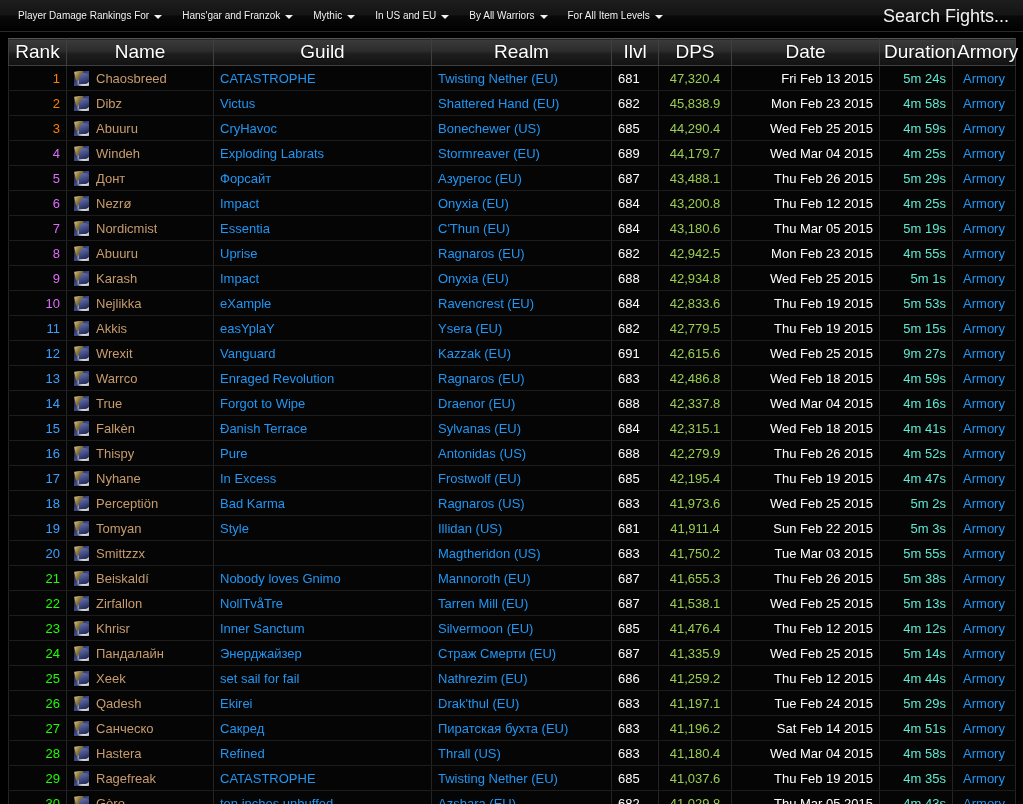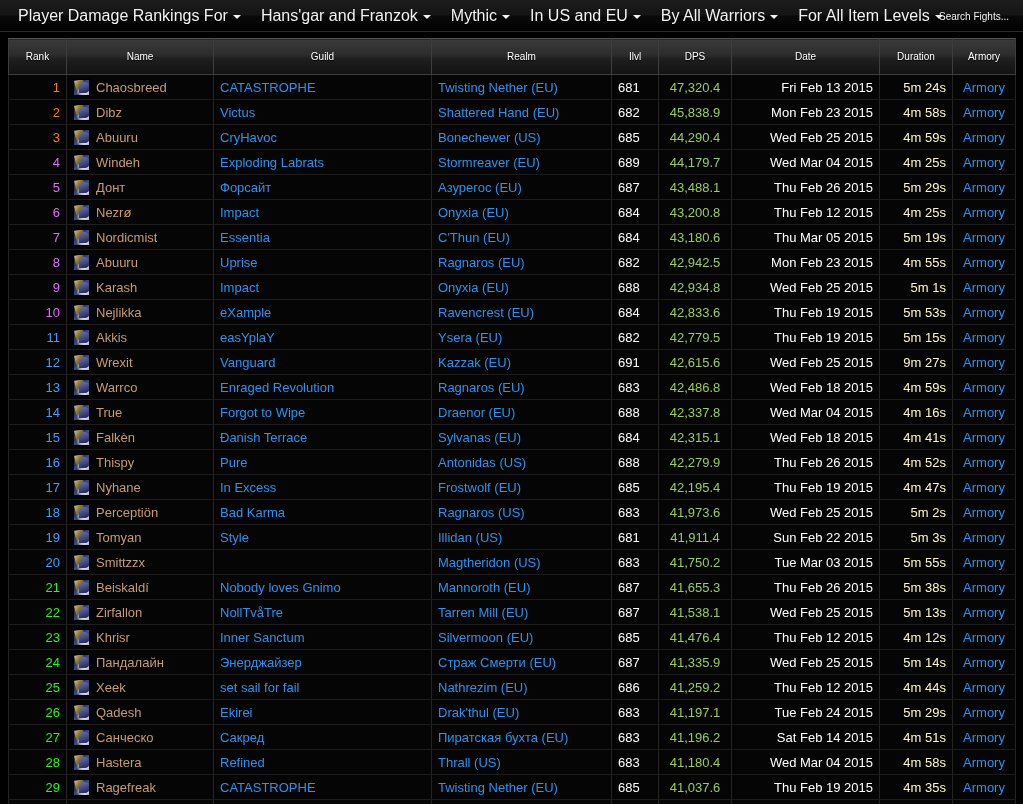--- a/index.html
+++ b/index.html
@@ -24,64 +24,64 @@
     display: flex;
     align-items: center;
     padding: 0 10px;
     box-sizing: border-box;
     position: relative;
   }
   .nav-item {
     display: inline-flex;
     align-items: center;
     color: #f2f2f2;
-    font-size: 16px;
+    font-size: 10px;
     white-space: nowrap;
     padding: 4px 12px 4px 8px;
     cursor: pointer;
     text-shadow: 0 1px 0 #000;
   }
   .nav-item .label { margin-right: 5px; }
   .caret {
     display: inline-block;
     width: 0; height: 0;
     border-left: 4px solid transparent;
     border-right: 4px solid transparent;
     border-top: 4px solid #f2f2f2;
     margin-top: 2px;
   }
   #nav-search {
     position: absolute;
     right: 14px;
     top: 50%;
     transform: translateY(-50%);
     color: #f2f2f2;
-    font-size: 10px;
+    font-size: 18px;
     white-space: nowrap;
     cursor: text;
   }
 
   
   #table-wrap {
     padding: 6px 8px 0 8px;
     box-sizing: border-box;
     background: #000;
   }
   table#rankings {
     width: 1007px;
     border-collapse: collapse;
     table-layout: fixed;
     font-size: 13px;
   }
   table#rankings th {
     background: linear-gradient(to bottom, #3a3a3a 0%, #2c2c2c 45%, #1e1e1e 55%, #121212 100%);
     color: #ffffff;
     font-weight: normal;
-    font-size: 10px;
-    height: 36px;
+    font-size: 19px;
+    height: 27px;
     border: 1px solid #3e3e3e;
     border-top: 1px solid #555;
     text-align: center;
     text-shadow: 0 1px 1px #000;
     padding: 0 4px;
     box-sizing: border-box;
   }
   table#rankings td {
     height: 25px;
     border: 1px solid #1c1c1c;
@@ -107,21 +107,21 @@
   col.c-duration { width: 73px; }
   col.c-armory   { width: 63px; }
 
   td.rank      { text-align: right; padding-right: 10px; }
   td.name      { text-align: right; color: #c79c6e; padding-left: 4px; }
   td.guild     { text-align: left; color: #2196f3; }
   td.realm     { text-align: left; color: #2196f3; }
   td.ilvl      { text-align: left; color: #ffffff; padding-right: 10px; }
   td.dps       { text-align: center; color: #9acd52; padding-right: 10px; }
   td.date      { text-align: right; color: #ffffff; padding-right: 8px; }
-  td.duration  { text-align: right; color: #fef9c3; padding-right: 8px; }
+  td.duration  { text-align: right; color: #5eead4; padding-right: 8px; }
   td.armory    { text-align: center; color: #2196f3; }
 
   .name-cell { display: flex; align-items: center; }
   .class-icon {
     width: 17px; height: 17px;
     margin-right: 6px;
     flex: 0 0 17px;
     border: 1px solid #000;
     box-sizing: border-box;
     background:

